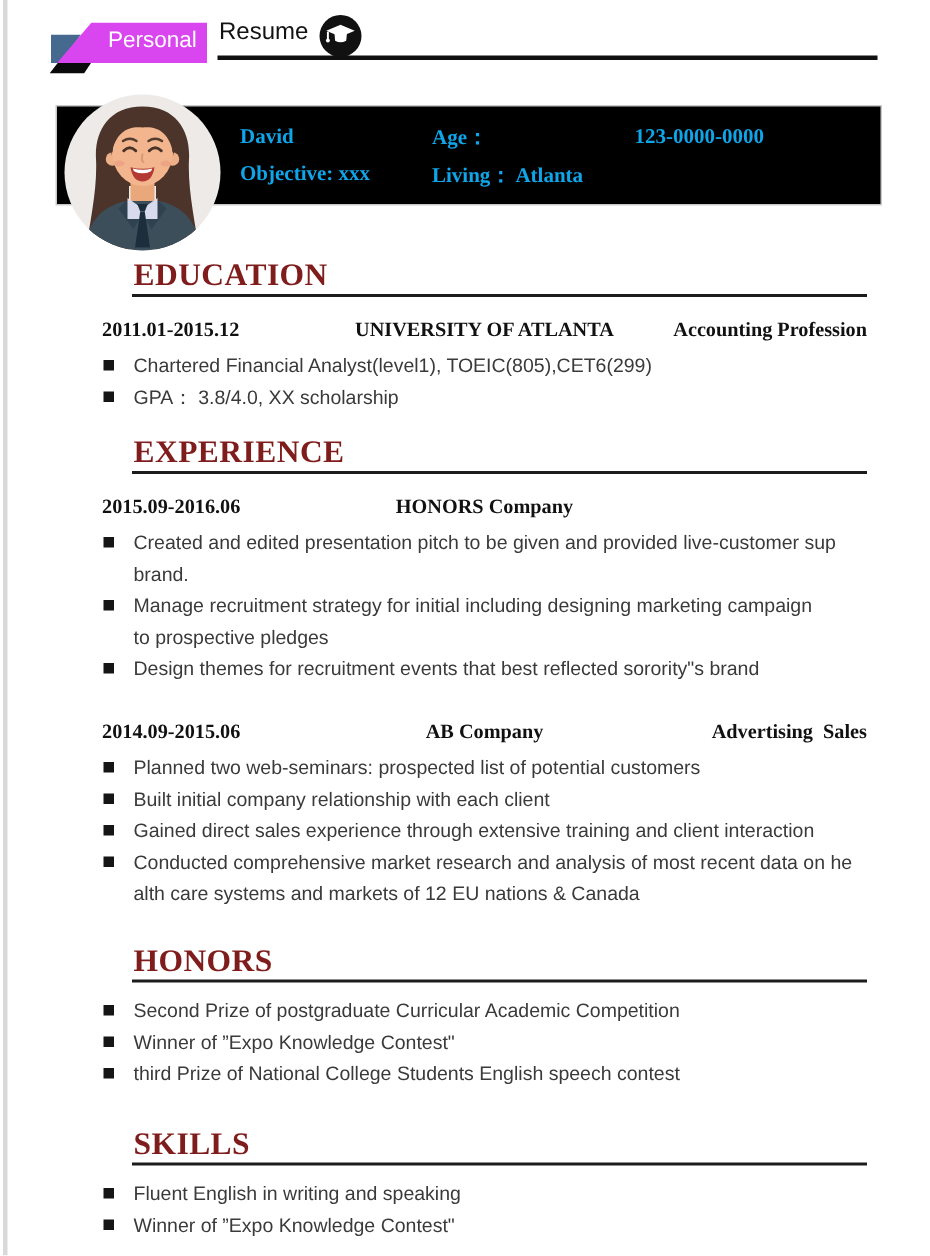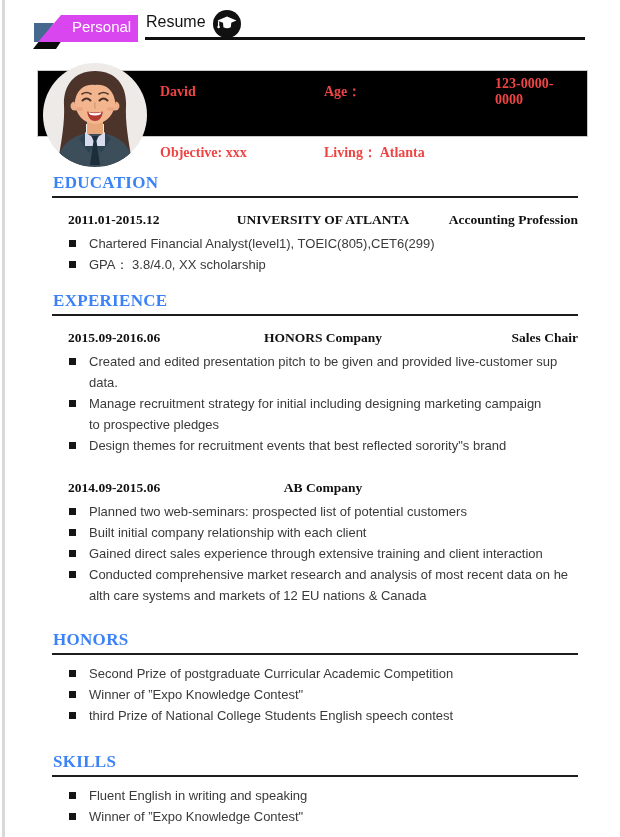--- a/index.html
+++ b/index.html
@@ -25,29 +25,29 @@
   .tab-black span { position:absolute; left:44px; top:17px; color:#ffffff; font-size:15px; line-height:15px; }
   .resume-label { position:absolute; left:146px; top:12px; font-size:16px; line-height:20px; color:#131313; }
   .grad-icon { position:absolute; left:212px; top:9px; width:30px; height:30px; }
   .tab-rule { position:absolute; left:145px; top:37px; width:440px; height:3px; background:#101010; }
 
   
   .header-bar { position:absolute; left:38px; top:71px; width:549px; height:65px; background:#000;
                 box-shadow:0 0 0 1px #c9c9c9; }
   .header-grid { position:absolute; left:122px; top:8px; right:8px;
                  display:grid; grid-template-columns:128px 135px auto; grid-auto-rows:25px;
-                 color:#ef4444; font-weight:bold; font-size:14px; align-items:center;
-                 font-family:"Liberation Serif","DejaVu Serif",serif;gap:36px; }
+                 color:#0ea5e9; font-weight:bold; font-size:14px; align-items:center;
+                 font-family:"Liberation Serif","DejaVu Serif",serif; }
   .avatar { position:absolute; left:42px; top:62px; width:106px; height:106px; }
 
   
   .content { position:absolute; left:52px; top:168px; width:526px; }
   .section-title { font-family:"Liberation Serif","DejaVu Serif",serif; font-weight:bold;
-                   font-size:17px; line-height:20px; color:#3b82f6; letter-spacing:0.3px;
-                   border-bottom:2px solid #1c1c1c; padding:0 0 3px 1px; }
+                   font-size:21px; line-height:20px; color:#7f1d1d; letter-spacing:0.3px;
+                   border-bottom:2px solid #1c1c1c; padding:0 0 3px 1px;margin-left:36px; }
   .mt-edu { margin-top:5px; }
   .mt-exp { margin-top:16px; }
   .mt-hon { margin-top:24px; }
   .mt-skl { margin-top:26px; }
 
   .entry-row { display:flex; margin:13px 0 4px 16px; width:510px;
                font-family:"Liberation Serif","DejaVu Serif",serif; font-weight:bold;
                font-size:13.5px; line-height:18px; color:#111; }
   .e-date { width:33%; }
   .e-org  { width:34%; text-align:center; white-space:nowrap; }
@@ -146,28 +146,27 @@
           <div>GPA： 3.8/4.0, XX scholarship</div>
         </div>
     </div>
   </div>
 
   <div class="section-title mt-exp">EXPERIENCE</div>
 
   <div class="entry-row">
     <span class="e-date">2015.09-2016.06</span>
     <span class="e-org">HONORS Company</span>
-    <span class="e-role">Sales Chair</span>
   </div>
   <div class="bullets">
     <div class="bullet">
       <span class="sq"></span>
       <div class="bl-text">
         <div>Created and edited presentation pitch to be given and provided live-customer sup</div>
-        <div>data.</div>
+        <div>brand.</div>
       </div>
     </div>
     <div class="bullet">
       <span class="sq"></span>
       <div class="bl-text">
         <div>Manage recruitment strategy for initial including designing marketing campaign</div>
         <div>to prospective pledges</div>
       </div>
     </div>
     <div class="bullet">
@@ -176,20 +175,21 @@
           <div>Design themes for recruitment events that best reflected sorority"s brand</div>
         </div>
     </div>
   </div>
 
   <div class="gap-entry"></div>
 
   <div class="entry-row">
     <span class="e-date">2014.09-2015.06</span>
     <span class="e-org">AB Company</span>
+    <span class="e-role">Advertising  Sales</span>
   </div>
   <div class="bullets">
     <div class="bullet">
       <span class="sq"></span>
       <div class="bl-text">
           <div>Planned two web-seminars: prospected list of potential customers</div>
         </div>
     </div>
     <div class="bullet">
       <span class="sq"></span>

